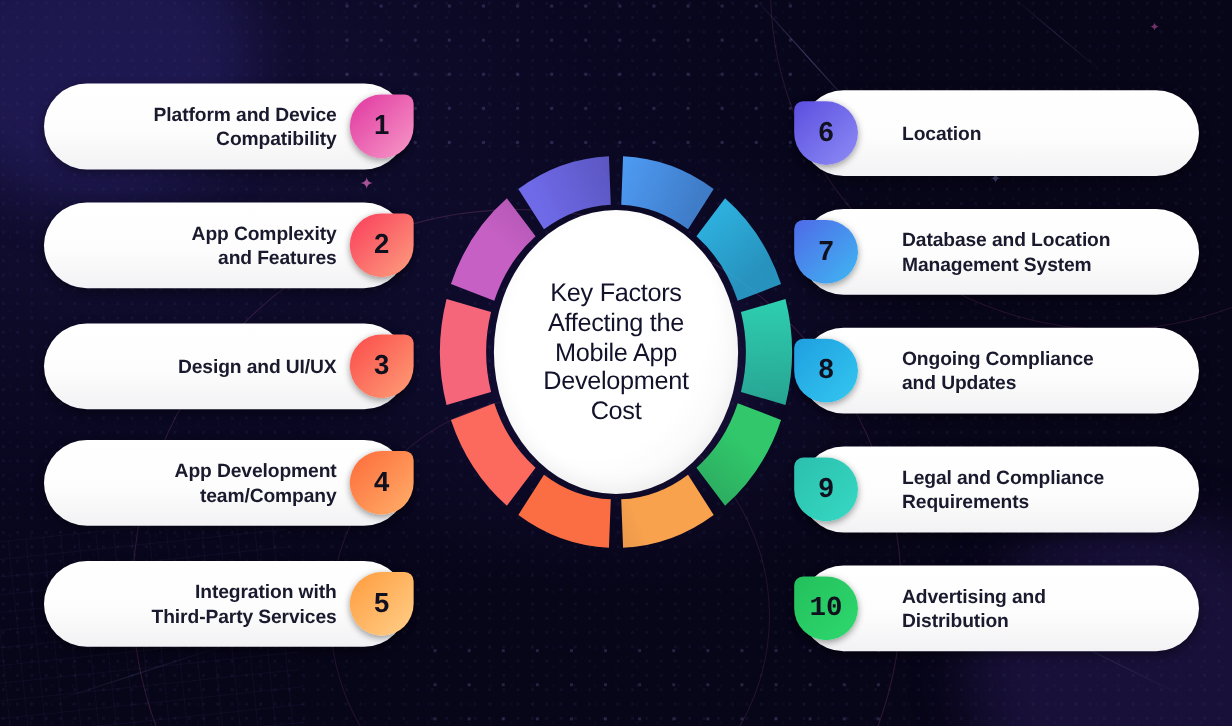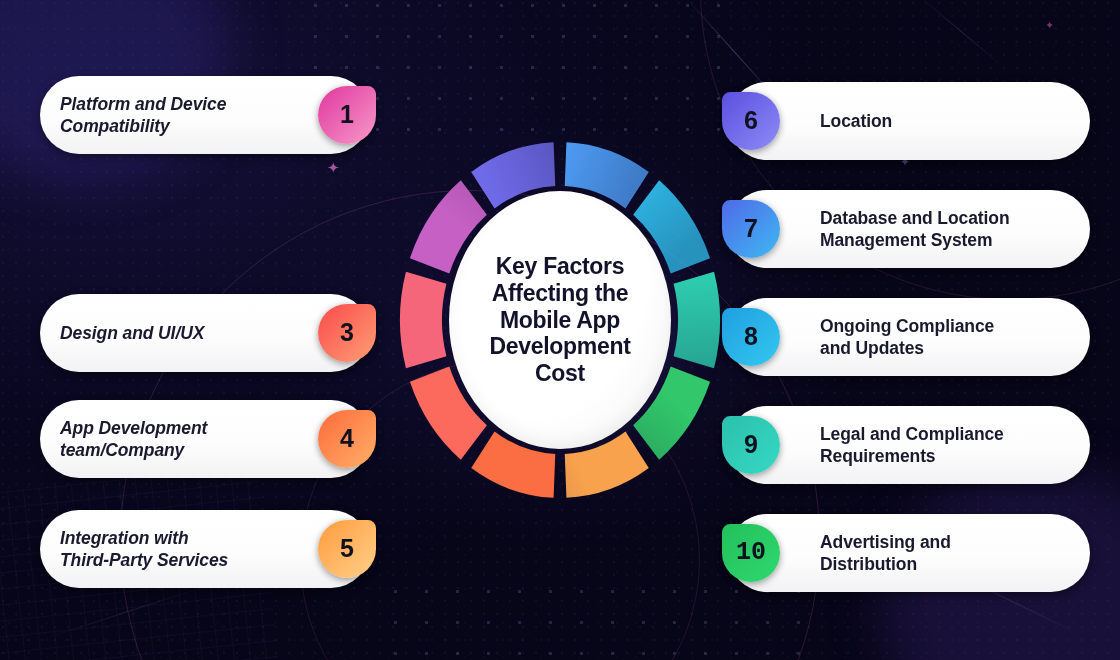--- a/index.html
+++ b/index.html
@@ -85,21 +85,21 @@
   .pill-right { right:30px; width:362px; justify-content:flex-start; padding-left:92px; }
 
   .pill-text {
     font-size:17.5px;
     font-weight:bold;
     color:#1a1a2e;
     line-height:1.28;
     letter-spacing:-0.1px;
     white-space:pre-line;
   }
-  .pill-left .pill-text  { width:100%; text-align:left; padding-left:20px;font-style:italic; }
+  .pill-left .pill-text  { width:100%; text-align:right; padding-left:20px; }
   .pill-right .pill-text { text-align:left; }
 
   
   .badge {
     position:absolute;
     width:58px; height:58px;
     display:flex; align-items:center; justify-content:center;
     font-size:25px; font-weight:bold; color:#10101f;
     box-shadow:0 2px 7px rgba(0,0,0,0.40);
   }
@@ -118,21 +118,21 @@
     position:absolute;
     left:50%; top:50%;
     transform:translate(-50%,-50%);
     width:222px; height:258px;
     border-radius:50%;
     background:radial-gradient(ellipse at 38% 30%, #ffffff 0%, #ffffff 58%, #f0f0f3 100%);
     display:flex; align-items:center; justify-content:center;
     box-shadow:inset 0 -6px 16px rgba(0,0,0,0.05);
   }
   #center-title {
-    font-size:23px; font-weight:bold; color:#12122a;
+    font-size:23px; font-weight:normal; color:#12122a;
     text-align:center; line-height:1.17;
     letter-spacing:-0.3px;
     white-space:pre-line;
     padding:0 6px;
   }
 </style>
 </head>
 <body>
 
 <div id="stage">
@@ -160,20 +160,27 @@
   <div class="sparkle" style="left:1045px; top:20px; color:rgba(200,90,170,0.55); font-size:11px;">✦</div>
 
   <div class="pill pill-left" style="top:76px;">
     <div class="pill-text">Platform and Device
 Compatibility</div>
     <div class="badge r" style="top: 10px; background: linear-gradient(135deg, rgb(224, 54, 159) 0%, rgb(247, 154, 200) 100%);">
       <span>1</span>
     </div>
   </div>
 
+  <div class="pill pill-left" style="top:184px;">
+    <div class="pill-text">App Complexity
+and Features</div>
+    <div class="badge r" style="top: 10px; background: linear-gradient(135deg, rgb(250, 60, 90) 0%, rgb(252, 160, 127) 100%);">
+      <span>2</span>
+    </div>
+  </div>
 
   <div class="pill pill-left" style="top:294px;">
     <div class="pill-text">Design and UI/UX</div>
     <div class="badge r" style="top: 10px; background: linear-gradient(135deg, rgb(251, 74, 74) 0%, rgb(253, 159, 118) 100%);">
       <span>3</span>
     </div>
   </div>
 
   <div class="pill pill-left" style="top:400px;">
     <div class="pill-text">App Development

